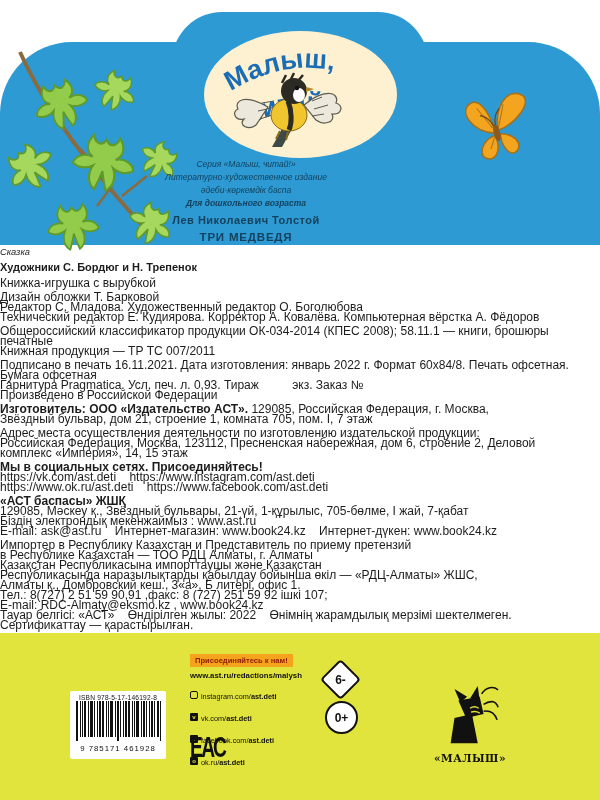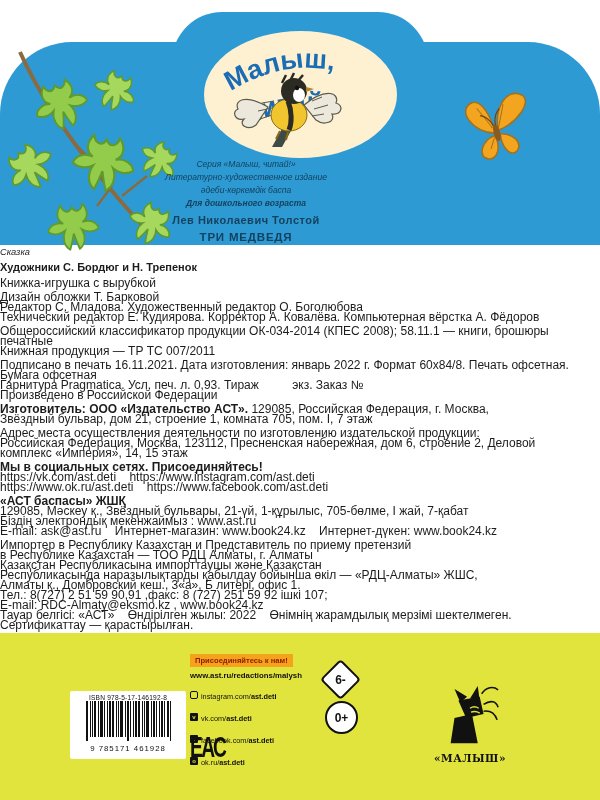--- a/index.html
+++ b/index.html
@@ -28,21 +28,21 @@
   .ln.gap{margin-top:4px;}
   .ln.italic{font-style:italic;}
   .ln.bold{font-weight:700;}
   .ln.s95{font-size:9.3px;}
   .ln.s110{font-size:11px;font-weight:700;line-height:13px;}
   .ln b{font-weight:700;}
 
   
   .footer{position:absolute;left:0;top:633px;width:600px;height:167px;background:#e2e43e;}
 
-  .barcode-box{position:absolute;left:70px;top:58px;width:116px;height:68px;background:#fff;
+  .barcode-box{position:absolute;left:70px;top:58px;width:96px;height:68px;background:#fff;
                border-radius:2px;text-align:center;padding-top:3px;box-sizing:border-box;}
   .barcode-isbn{font-size:6.6px;color:#111;letter-spacing:.2px;}
   .barcode-digits{font-size:7.8px;color:#111;letter-spacing:1px;margin-top:-1px;}
 
   .join-block{position:absolute;left:190px;top:16px;width:130px;}
   .join-banner{display:inline-block;background:#f5a21d;color:#8f1a05;font-weight:700;
                font-size:7.6px;padding:2px 5px;}
   .join-site{font-weight:700;font-size:7.8px;color:#111;margin-top:4px;}
   .social-list{margin-top:5px;}
   .social-row{display:flex;align-items:flex-start;gap:3px;font-size:7.3px;color:#111;line-height:11px;margin-top:11px;}

